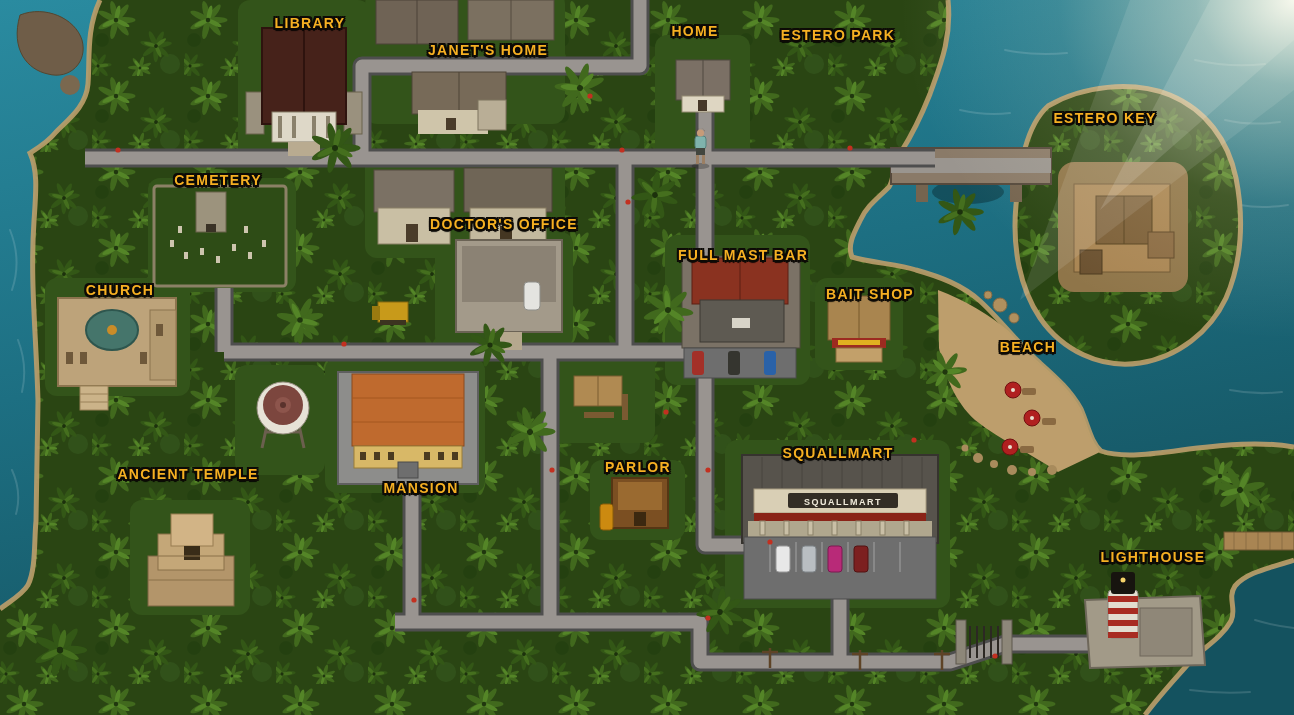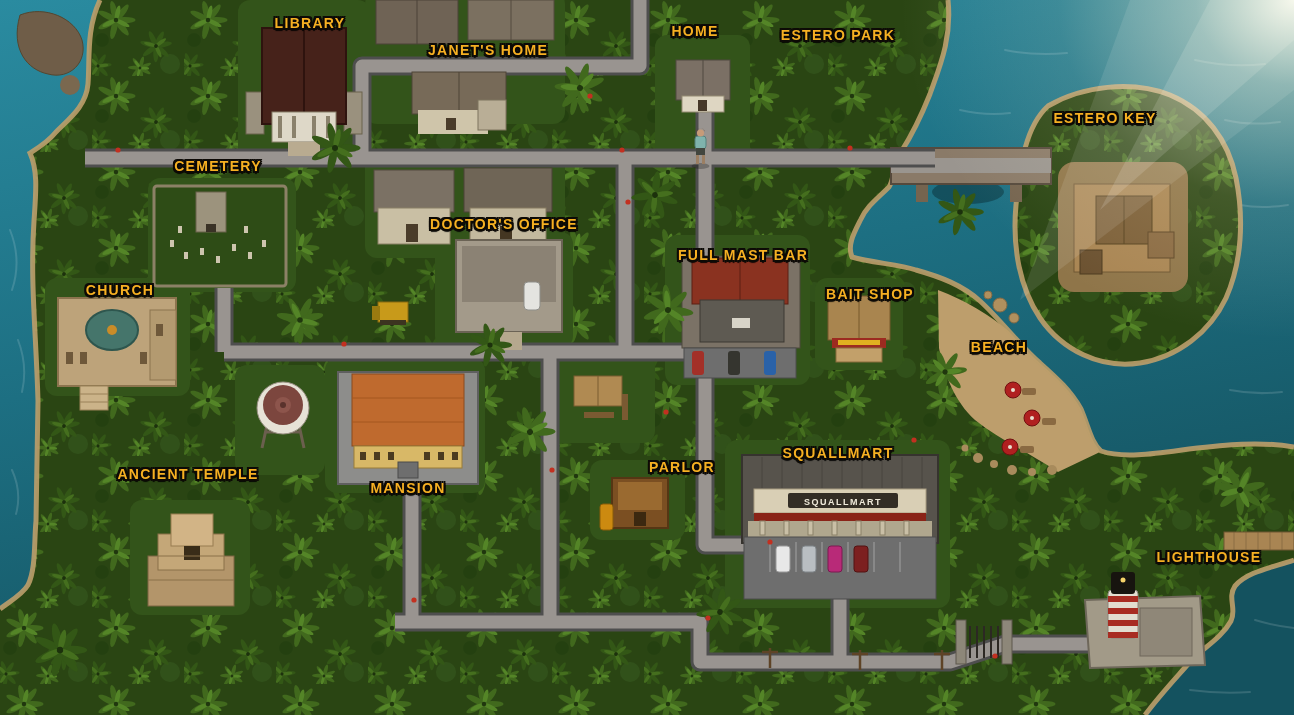--- a/index.html
+++ b/index.html
@@ -443,25 +443,25 @@
     <polygon points="1294,0 1294,40 1100,210 1210,0" fill="#ffffff" opacity="0.14"></polygon>
     <rect x="900" y="0" width="394" height="340" fill="url(#sung)"></rect>
   </g>
 </svg>
 
 <div class="loc-label" style="left:310px;top:23px">Library</div>
 <div class="loc-label" style="left:488px;top:50px">Janet's Home</div>
 <div class="loc-label" style="left:695px;top:31px">Home</div>
 <div class="loc-label" style="left:838px;top:35px">Estero Park</div>
 <div class="loc-label" style="left:1105px;top:118px">Estero Key</div>
-<div class="loc-label" style="left:218px;top:166px">Cemetery</div>
+<div class="loc-label" style="left:218px;top:180px">Cemetery</div>
 <div class="loc-label" style="left:504px;top:224px">Doctor's Office</div>
 <div class="loc-label" style="left:743px;top:255px">Full Mast Bar</div>
 <div class="loc-label" style="left:870px;top:294px">Bait Shop</div>
 <div class="loc-label" style="left:120px;top:290px">Church</div>
-<div class="loc-label" style="left:999px;top:347px">Beach</div>
-<div class="loc-label" style="left:408px;top:488px">Mansion</div>
+<div class="loc-label" style="left:1028px;top:347px">Beach</div>
+<div class="loc-label" style="left:421px;top:488px">Mansion</div>
 <div class="loc-label" style="left:188px;top:474px">Ancient Temple</div>
-<div class="loc-label" style="left:682px;top:467px">Parlor</div>
+<div class="loc-label" style="left:638px;top:467px">Parlor</div>
 <div class="loc-label" style="left:838px;top:453px">Squallmart</div>
-<div class="loc-label" style="left:1209px;top:557px">Lighthouse</div>
+<div class="loc-label" style="left:1153px;top:557px">Lighthouse</div>
 
 </div>
 
 </body></html>

